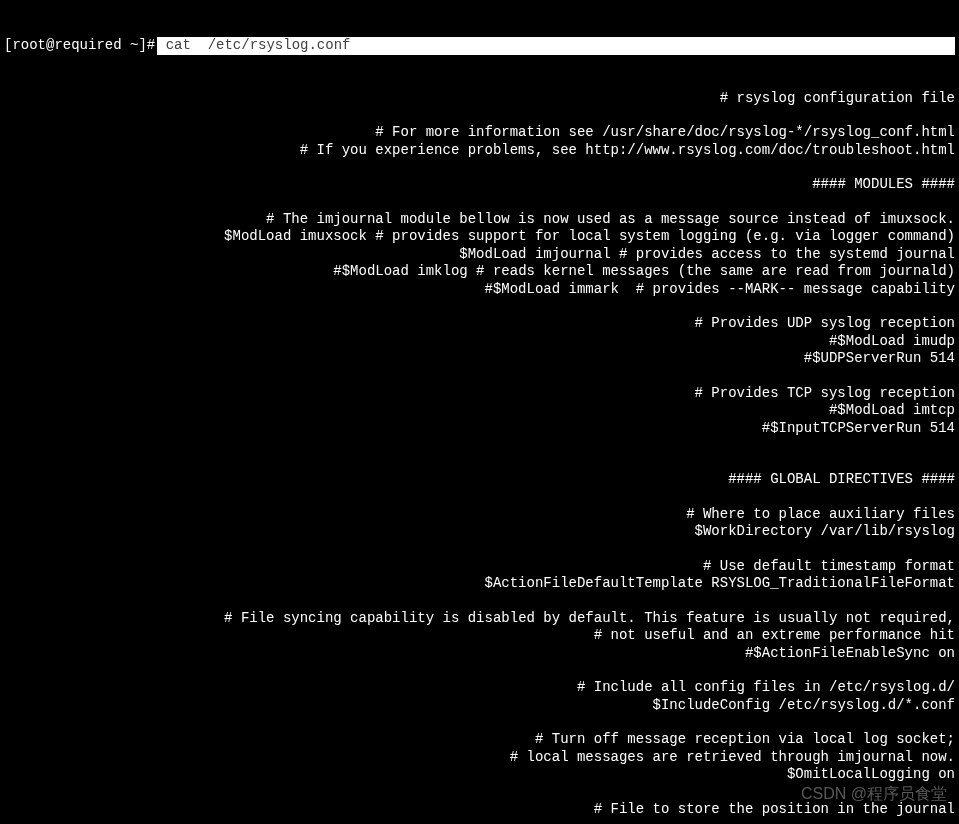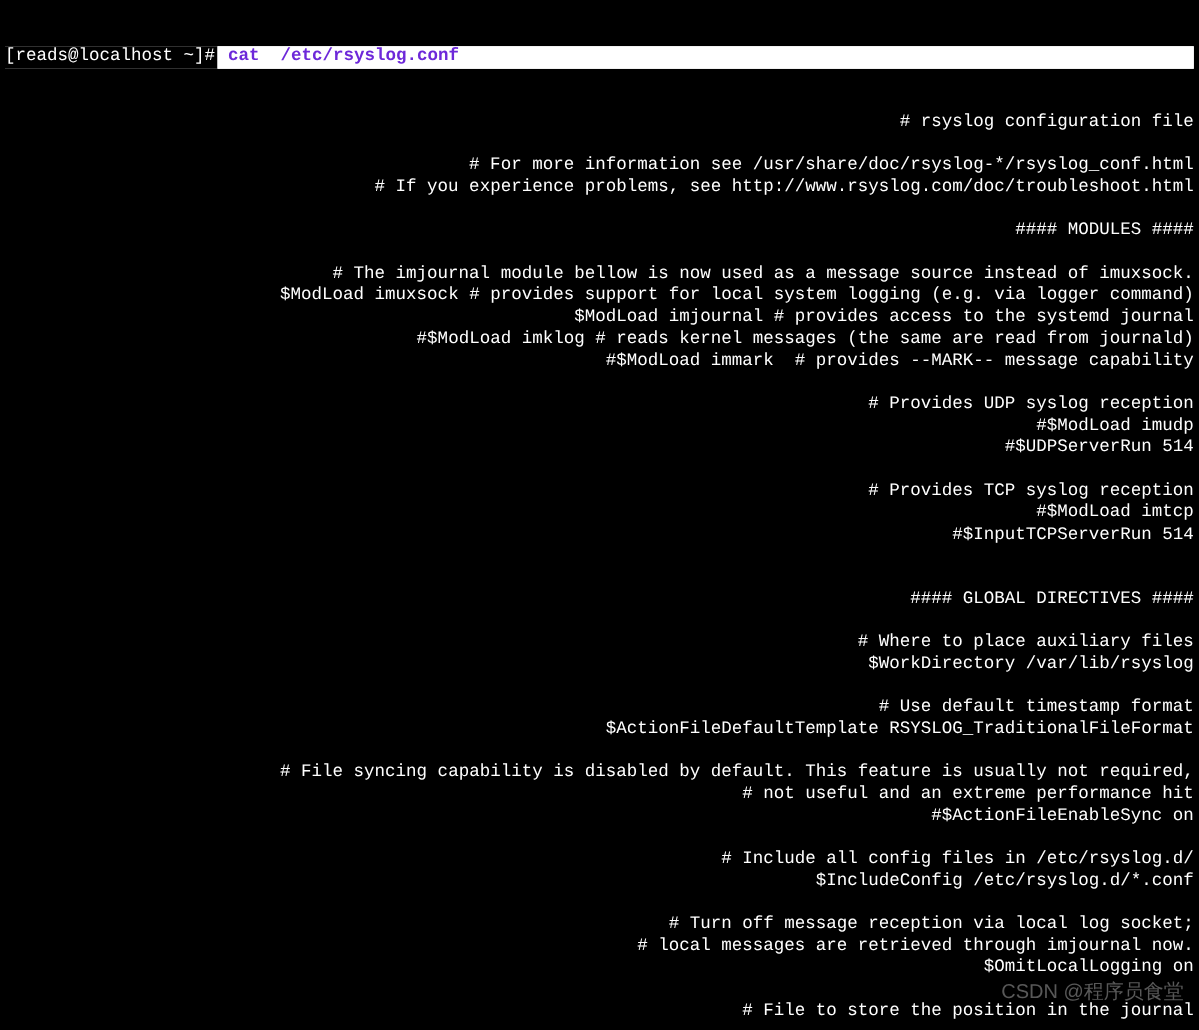--- a/index.html
+++ b/index.html
@@ -27,41 +27,40 @@
       color: #000000;
       display: flex;
     }
     .prompt-text {
       background-color: #000000;
       color: #ffffff;
       padding: 0 2px 0 0;
     }
     .cmd-text {
       background-color: #ffffff;
-      color: #6d28d9;
+      color: #404040;
       flex: 1;
-      font-weight: bold;
     }
     .line {
       min-height: 17px;
       text-align: right;
     }
     .watermark {
       position: absolute;
       bottom: 20px;
       right: 12px;
       color: rgba(160, 160, 160, 0.55);
       font-family: Arial, sans-serif;
       font-size: 16px;
       pointer-events: none;
     }
   </style>
 </head>
 <body>
 
 <div class="terminal">
   <div class="prompt-line">
-    <span class="prompt-text">[reads@localhost ~]#</span><span class="cmd-text"> cat  /etc/rsyslog.conf</span>
+    <span class="prompt-text">[root@required ~]#</span><span class="cmd-text"> cat  /etc/rsyslog.conf</span>
   </div>
   <div id="output-lines"><div class="line"># rsyslog configuration file</div><div class="line"></div><div class="line"># For more information see /usr/share/doc/rsyslog-*/rsyslog_conf.html</div><div class="line"># If you experience problems, see http://www.rsyslog.com/doc/troubleshoot.html</div><div class="line"></div><div class="line">#### MODULES ####</div><div class="line"></div><div class="line"># The imjournal module bellow is now used as a message source instead of imuxsock.</div><div class="line">$ModLoad imuxsock # provides support for local system logging (e.g. via logger command)</div><div class="line">$ModLoad imjournal # provides access to the systemd journal</div><div class="line">#$ModLoad imklog # reads kernel messages (the same are read from journald)</div><div class="line">#$ModLoad immark  # provides --MARK-- message capability</div><div class="line"></div><div class="line"># Provides UDP syslog reception</div><div class="line">#$ModLoad imudp</div><div class="line">#$UDPServerRun 514</div><div class="line"></div><div class="line"># Provides TCP syslog reception</div><div class="line">#$ModLoad imtcp</div><div class="line">#$InputTCPServerRun 514</div><div class="line"></div><div class="line"></div><div class="line">#### GLOBAL DIRECTIVES ####</div><div class="line"></div><div class="line"># Where to place auxiliary files</div><div class="line">$WorkDirectory /var/lib/rsyslog</div><div class="line"></div><div class="line"># Use default timestamp format</div><div class="line">$ActionFileDefaultTemplate RSYSLOG_TraditionalFileFormat</div><div class="line"></div><div class="line"># File syncing capability is disabled by default. This feature is usually not required,</div><div class="line"># not useful and an extreme performance hit</div><div class="line">#$ActionFileEnableSync on</div><div class="line"></div><div class="line"># Include all config files in /etc/rsyslog.d/</div><div class="line">$IncludeConfig /etc/rsyslog.d/*.conf</div><div class="line"></div><div class="line"># Turn off message reception via local log socket;</div><div class="line"># local messages are retrieved through imjournal now.</div><div class="line">$OmitLocalLogging on</div><div class="line"></div><div class="line"># File to store the position in the journal</div></div>
 </div>
 
 <div class="watermark">CSDN @程序员食堂</div>
 
 </body></html>

